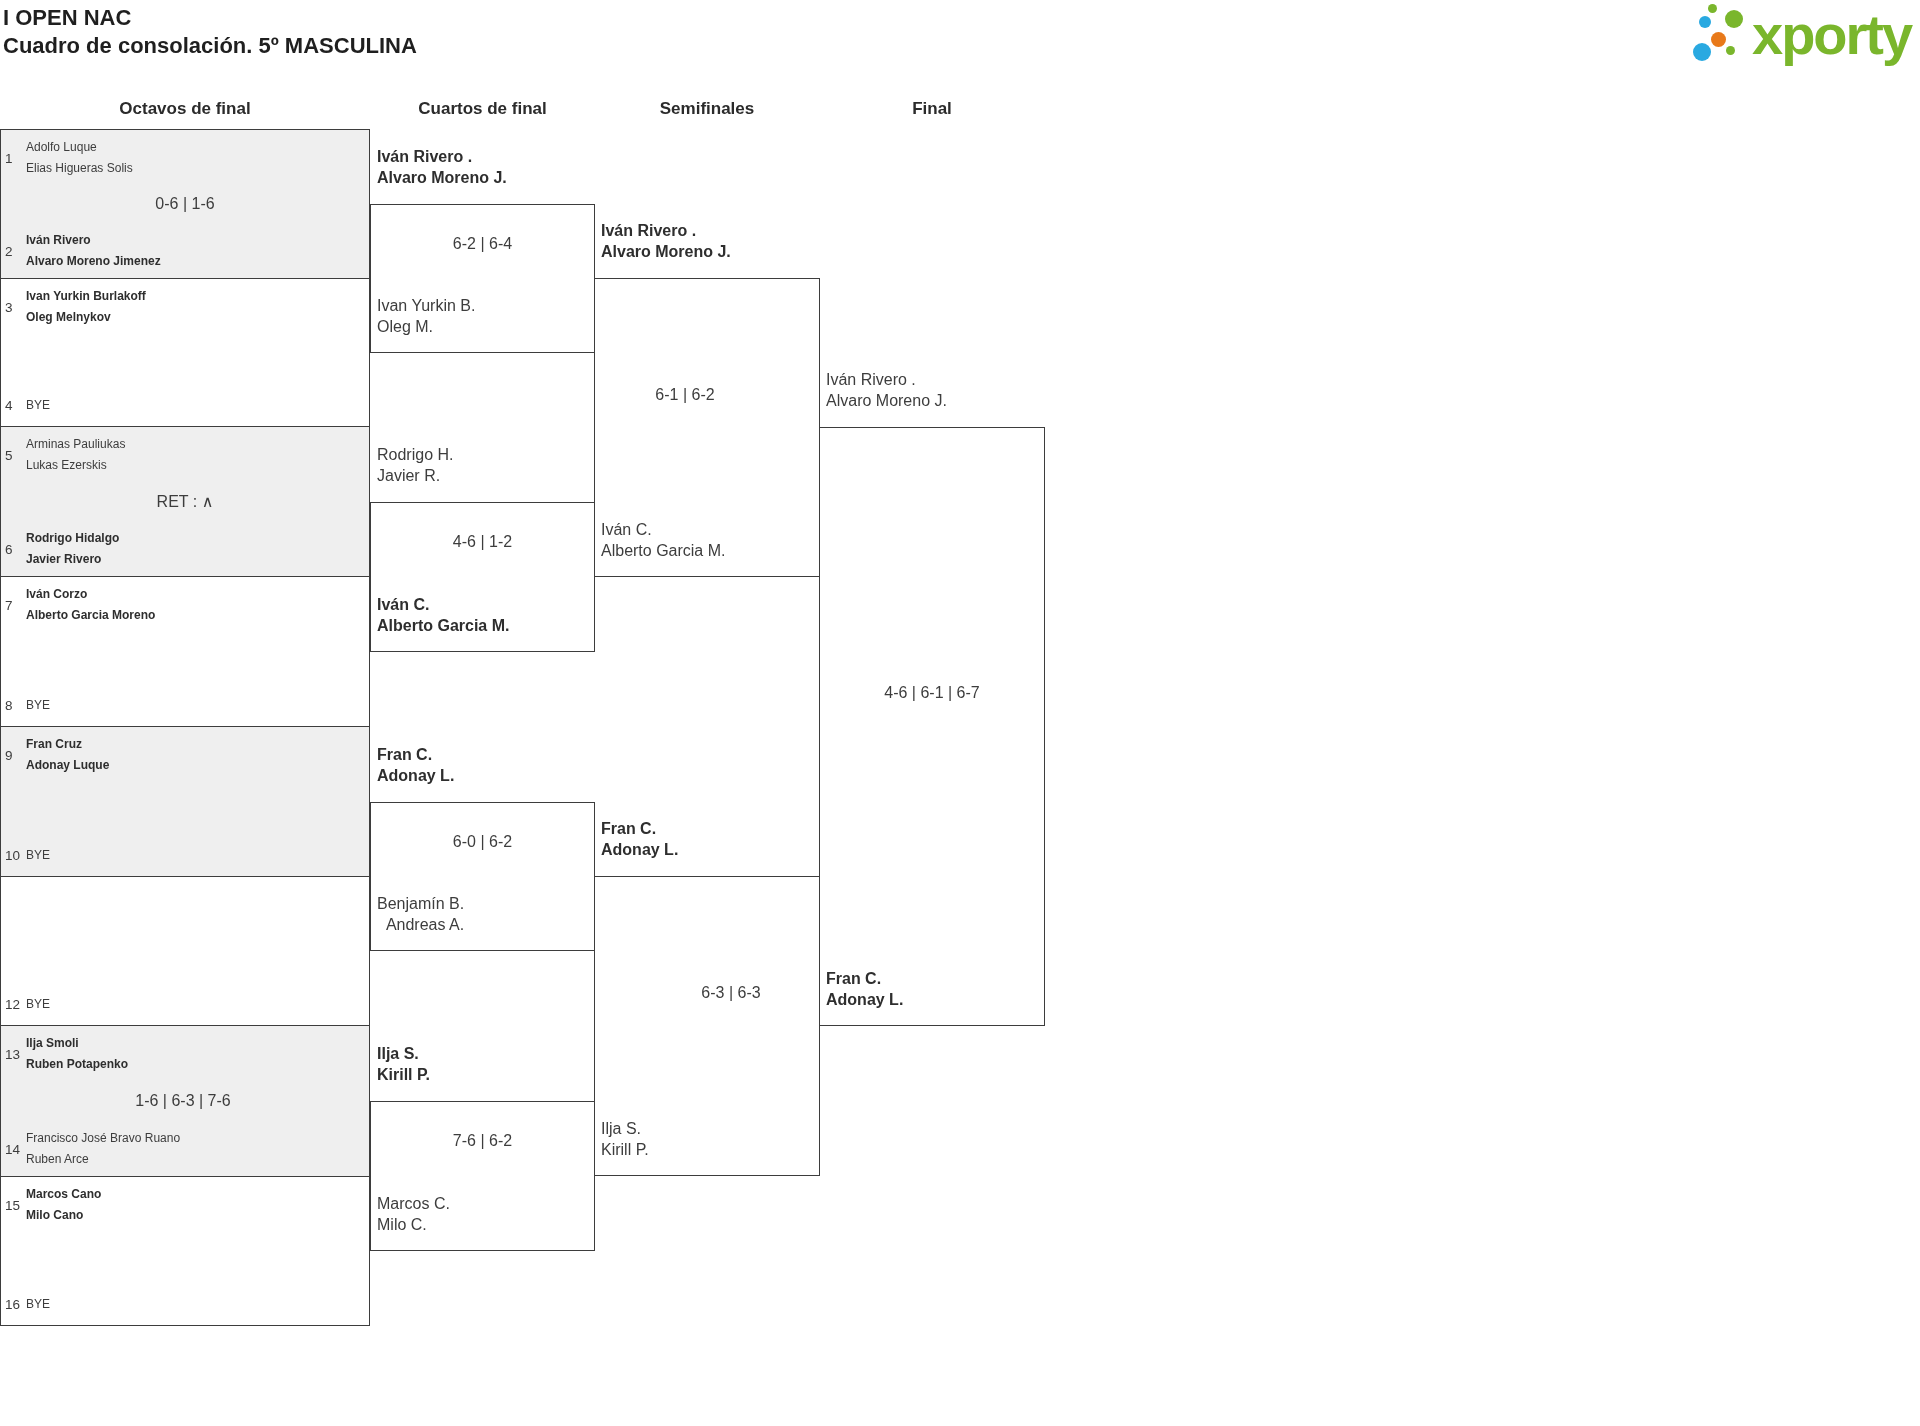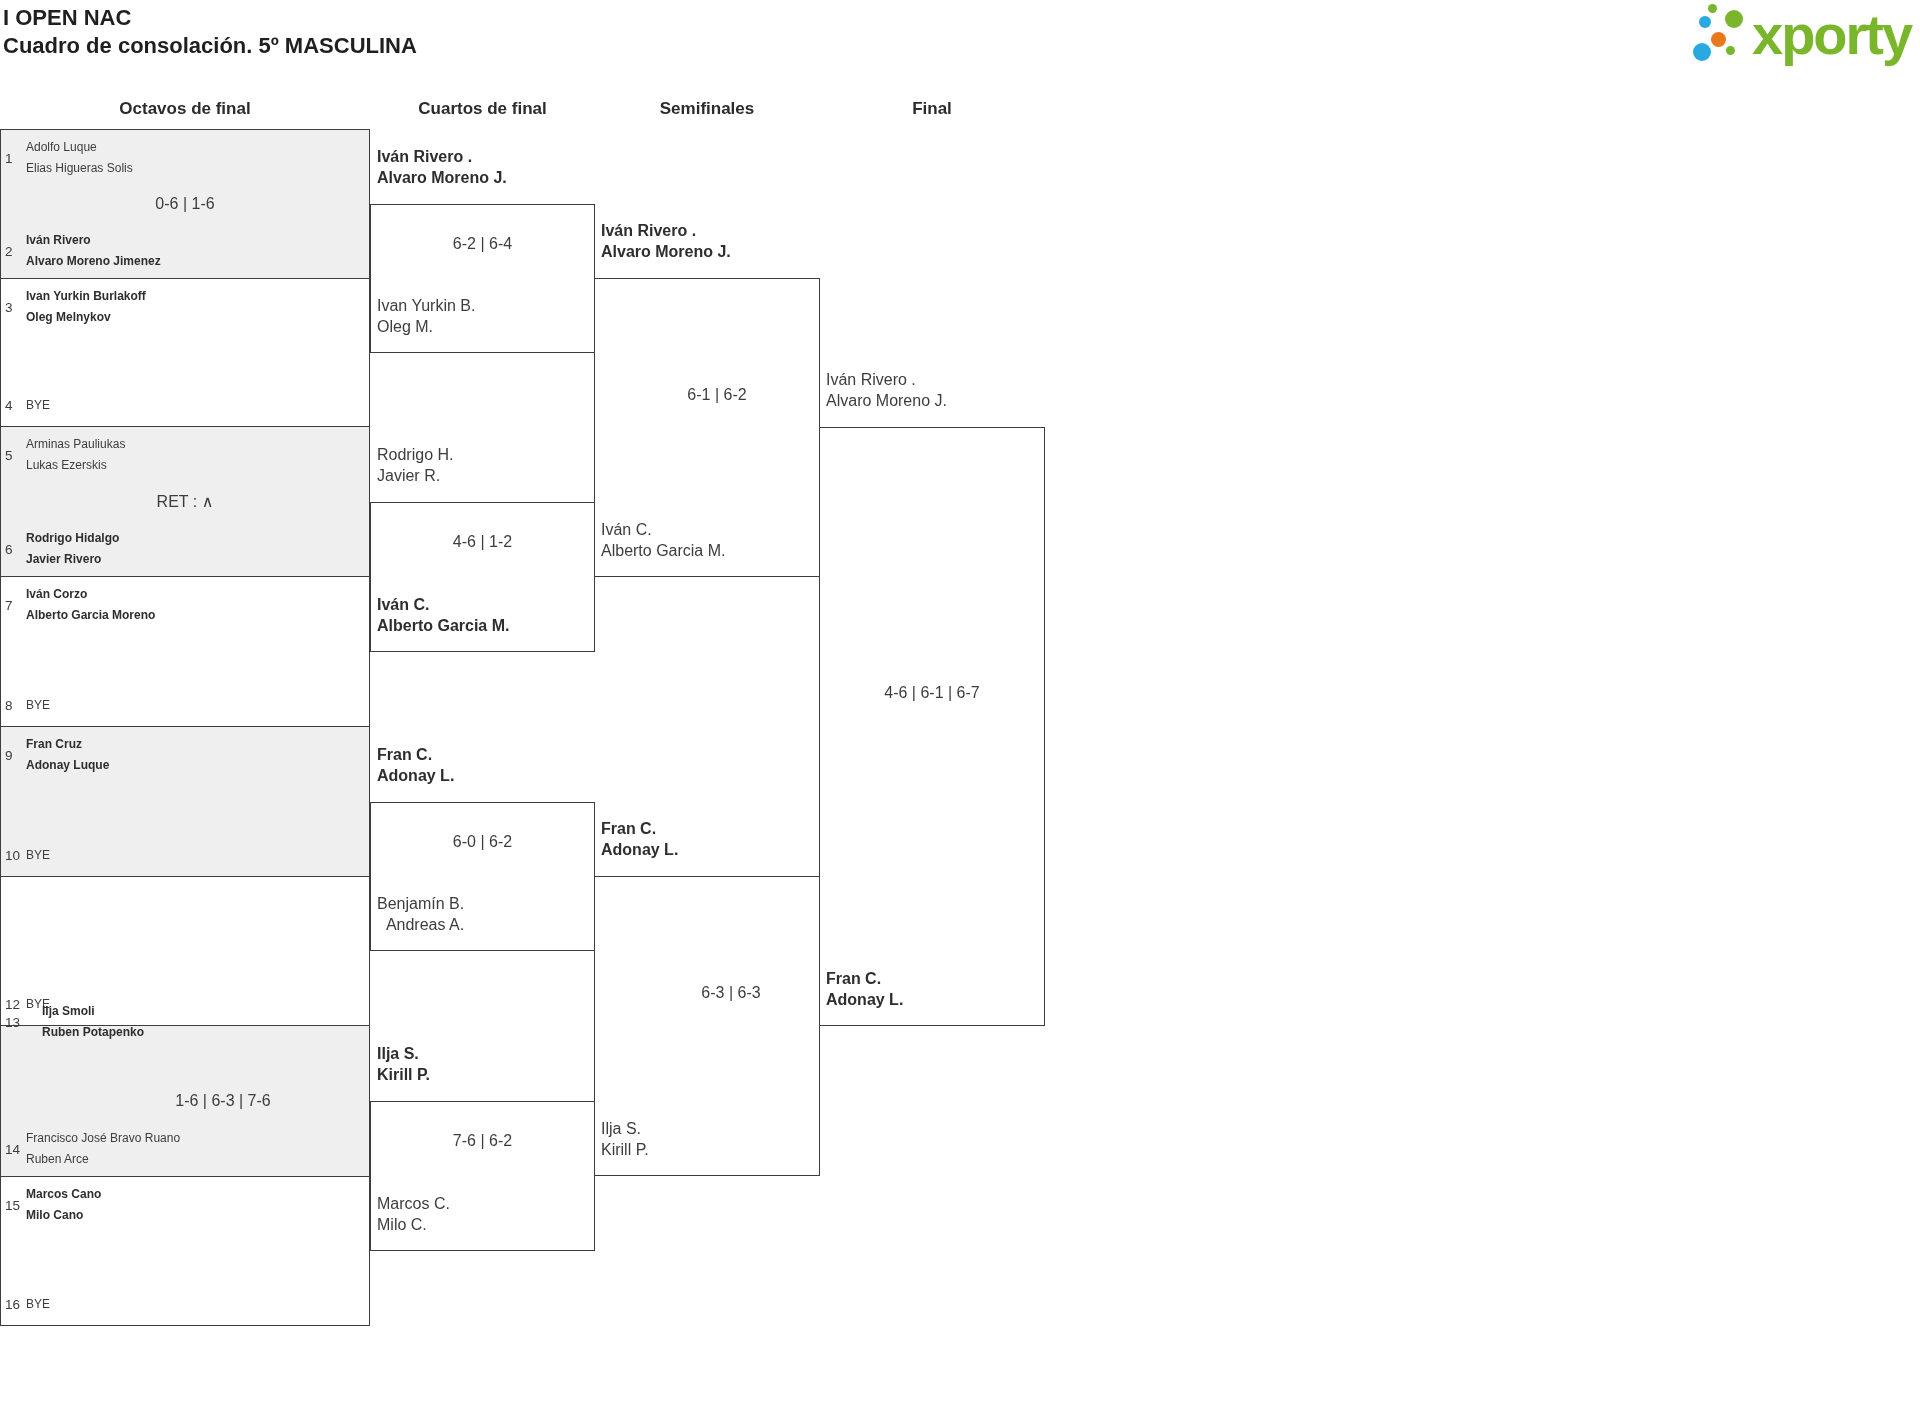--- a/index.html
+++ b/index.html
@@ -135,28 +135,28 @@
       </div>
     </div>
     <div class="obox" style="left: 0px; top: 876px; width: 370px; height: 150px;"></div>
     <div class="prow" style="top: 994px;">
       <div class="seed">12</div>
       <div class="names">
         <div>BYE</div>
       </div>
     </div>
     <div class="obox shaded" style="left: 0px; top: 1025px; width: 370px; height: 152px;"></div>
-    <div class="prow" style="top: 1001px; gap: 16px;">
+    <div class="prow" style="top: 1033px;">
       <div class="seed">13</div>
       <div class="names bold">
         <div>Ilja Smoli</div>
         <div>Ruben Potapenko</div>
       </div>
     </div>
-    <div class="score" style="left: 16px; top: 1090px; width: 366px; padding-left: 24px;">1-6 | 6-3 | 7-6</div>
+    <div class="score" style="left: 0px; top: 1090px; width: 366px;">1-6 | 6-3 | 7-6</div>
     <div class="prow" style="top: 1128px;">
       <div class="seed">14</div>
       <div class="names">
         <div>Francisco José Bravo Ruano</div>
         <div>Ruben Arce</div>
       </div>
     </div>
     <div class="obox" style="left: 0px; top: 1176px; width: 370px; height: 150px;"></div>
     <div class="prow" style="top: 1184px;">
       <div class="seed">15</div>
@@ -213,21 +213,21 @@
     <div class="score" style="left: 370px; top: 1130px; width: 225px;">7-6 | 6-2</div>
     <div class="mbox" style="left: 594px; top: 278px; width: 226px; height: 299px;"></div>
     <div class="rlabel bold" style="left: 601px; top: 220px;">
       <div>Iván Rivero .</div>
       <div>Alvaro Moreno J.</div>
     </div>
     <div class="rlabel" style="left: 601px; top: 519px;">
       <div>Iván C.</div>
       <div>Alberto Garcia M.</div>
     </div>
-    <div class="score" style="left: 604px; top: 384px; width: 226px;">6-1 | 6-2</div>
+    <div class="score" style="left: 572px; top: 384px; width: 226px;">6-1 | 6-2</div>
     <div class="mbox" style="left: 594px; top: 876px; width: 226px; height: 300px;"></div>
     <div class="rlabel bold" style="left: 601px; top: 818px;">
       <div>Fran C.</div>
       <div>Adonay L.</div>
     </div>
     <div class="rlabel" style="left: 601px; top: 1118px;">
       <div>Ilja S.</div>
       <div>Kirill P.</div>
     </div>
     <div class="score" style="left: 594px; top: 982px; width: 274px;">6-3 | 6-3</div>

